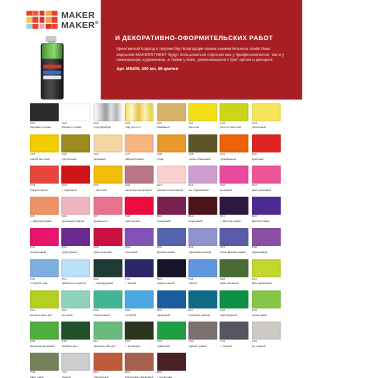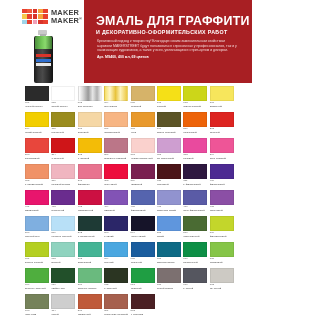--- a/index.html
+++ b/index.html
@@ -115,21 +115,20 @@
       <div class="can-neck"></div>
       <div class="can-body"></div>
       <div class="can-top"></div>
       <div class="can-lbl">
           <span style="background: rgb(217, 52, 42);"></span>
           <span style="background: rgb(47, 111, 208);"></span>
           <span style="background: rgb(232, 232, 232);"></span>
         </div>
     </div>
 
-    <div class="h-title">ЭМАЛЬ ДЛЯ ГРАФФИТИ</div>
     <div class="h-sub">И ДЕКОРАТИВНО-ОФОРМИТЕЛЬСКИХ РАБОТ</div>
     <div class="h-body">
       <span>Креативный подход к творчеству! Благодаря своим замечательным свойствам аэрозоли MAKERSTREET будут пользоваться спросом как у профессионалов, так и у начинающих художников, а также у всех, увлекающихся стрит-артом и декором.</span>
       <span class="art">Арт. MS400, 400 мл, 69 цветов</span>
     </div>
   </div>
 
   <div class="grid">
       <div class="row">
         <div class="cell">

